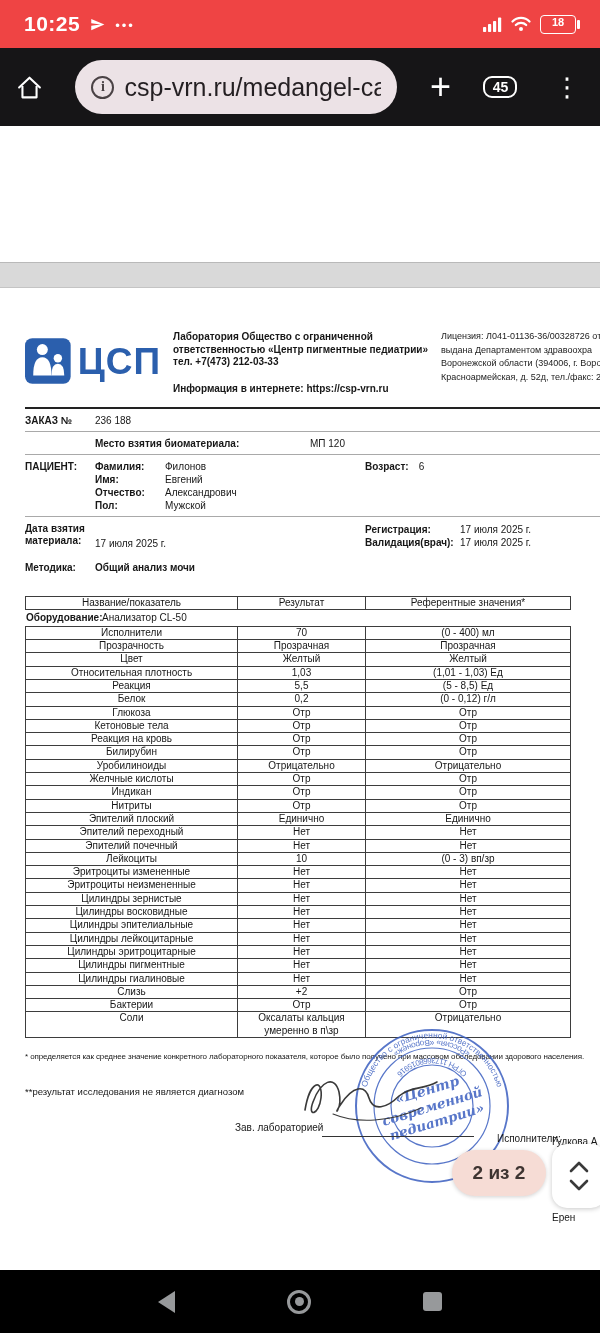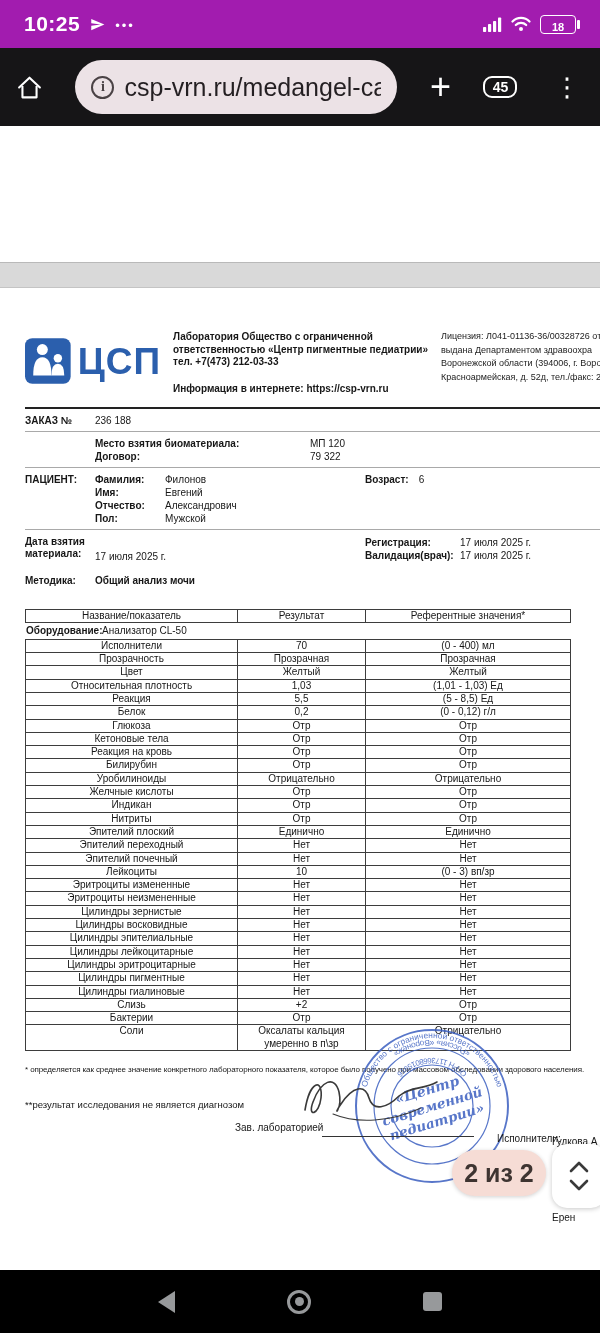--- a/index.html
+++ b/index.html
@@ -1,25 +1,25 @@
 <!DOCTYPE html>
 <html><head>
 <meta charset="utf-8">
 <style>
   *{margin:0;padding:0;box-sizing:border-box}
   html,body{width:600px;height:1333px;background:#000;font-family:"Liberation Sans",sans-serif;}
   .screen{position:relative;width:600px;height:1333px;background:#e9e9e9;overflow:hidden}
 
   
-  .statusbar{position:absolute;top:0;left:0;right:0;height:48px;background:#a21caf;color:#fff;
+  .statusbar{position:absolute;top:0;left:0;right:0;height:48px;background:#ef4444;color:#fff;
     display:flex;align-items:center;padding:12px 24px;gap:10px;z-index:30}
   .time{font-size:21px;font-weight:bold;letter-spacing:.5px}
   .notif-dots{font-size:13px;letter-spacing:2px;color:#fff;margin-top:2px}
   .sb-right{margin-left:auto;display:flex;align-items:center;gap:9px}
-  .battery{border:1.6px solid #fff;border-radius:4px;width:36px;height:19px;display:flex;align-items:flex-end;
+  .battery{border:1.6px solid #fff;border-radius:4px;width:36px;height:19px;display:flex;align-items:flex-start;
     justify-content:center;font-size:11px;font-weight:bold;position:relative;color:#fff}
   .battery:after{content:"";position:absolute;right:-4.5px;top:4px;width:3px;height:9px;background:#fff;border-radius:1px}
 
   
   .toolbar{position:absolute;top:48px;left:0;right:0;height:78px;background:#161517;display:flex;
     align-items:center;justify-content:space-between;padding:0 16px;z-index:30}
   .urlpill{width:322px;height:54px;background:#ece2e6;border-radius:27px;display:flex;align-items:center;
     padding:0 16px;gap:10px;overflow:hidden;cursor:pointer}
   .info-icon{width:23px;height:23px;border:2px solid #4a4245;border-radius:50%;flex-shrink:0;display:flex;
     align-items:center;justify-content:center;font-size:14px;font-weight:bold;color:#4a4245;font-family:"Liberation Serif",serif}
@@ -82,21 +82,21 @@
   
   .stamp{position:absolute;left:352px;top:738px;width:160px;height:160px;opacity:.85}
   .signature{position:absolute;left:295px;top:772px;width:152px;height:72px}
   .sign-label{position:absolute;left:235px;top:834px;font-size:10px;color:#171717}
   .sign-line{position:absolute;left:322px;top:848px;width:152px;border-bottom:1.2px solid #333}
   .exec-label{position:absolute;left:497px;top:845px;font-size:10px;color:#171717}
   .exec-frag{position:absolute;font-size:10px;color:#171717}
   .exec-0{left:552px;top:848px}.exec-1{left:552px;top:874px}.exec-2{left:560px;top:899px}.exec-3{left:552px;top:924px}
 
   .page-pill{position:absolute;left:452px;top:862px;width:94px;height:46px;background:#f6dcd5;border-radius:23px;
-    display:flex;align-items:center;justify-content:center;font-size:25px;font-weight:bold;color:#3e3431;
+    display:flex;align-items:center;justify-content:center;font-size:19px;font-weight:bold;color:#3e3431;
     box-shadow:0 1px 4px rgba(0,0,0,.18);cursor:pointer;z-index:5}
   .page-nav{position:absolute;left:552px;top:856px;width:54px;height:64px;background:#fff;border-radius:15px;
     box-shadow:0 1px 5px rgba(0,0,0,.22);display:flex;flex-direction:column;align-items:center;
     justify-content:center;gap:6px;cursor:pointer;z-index:5}
 
   
   .navbar{position:absolute;left:0;right:0;bottom:0;height:63px;background:#000;display:flex;
     align-items:center;justify-content:center;column-gap:112px;z-index:30}
   .nav-back{width:0;height:0;border-top:11px solid transparent;border-bottom:11px solid transparent;
     border-right:17px solid #97999b;cursor:pointer}
@@ -184,21 +184,20 @@
 
       <div class="sec">
         <span class="lbl w70">ЗАКАЗ №</span>
         <span>236 188</span>
       </div>
       <div class="hr-thin"></div>
 
       <div class="sec">
         <span class="ind">
           <div><span class="lbl w215">Место взятия биоматериала:</span><span>МП 120</span></div>
-          <div><span class="lbl w215">Договор:</span><span>79 322</span></div>
         </span>
       </div>
       <div class="hr-thin"></div>
 
       <div class="patient-sec">
         <span class="lbl w70">ПАЦИЕНТ:</span>
         <div class="patient-rows">
           <div>
             <span class="lbl w70">Фамилия:</span><span class="w200">Филонов</span><span class="lbl">Возраст:</span><span class="age-val">6</span>
           </div>

